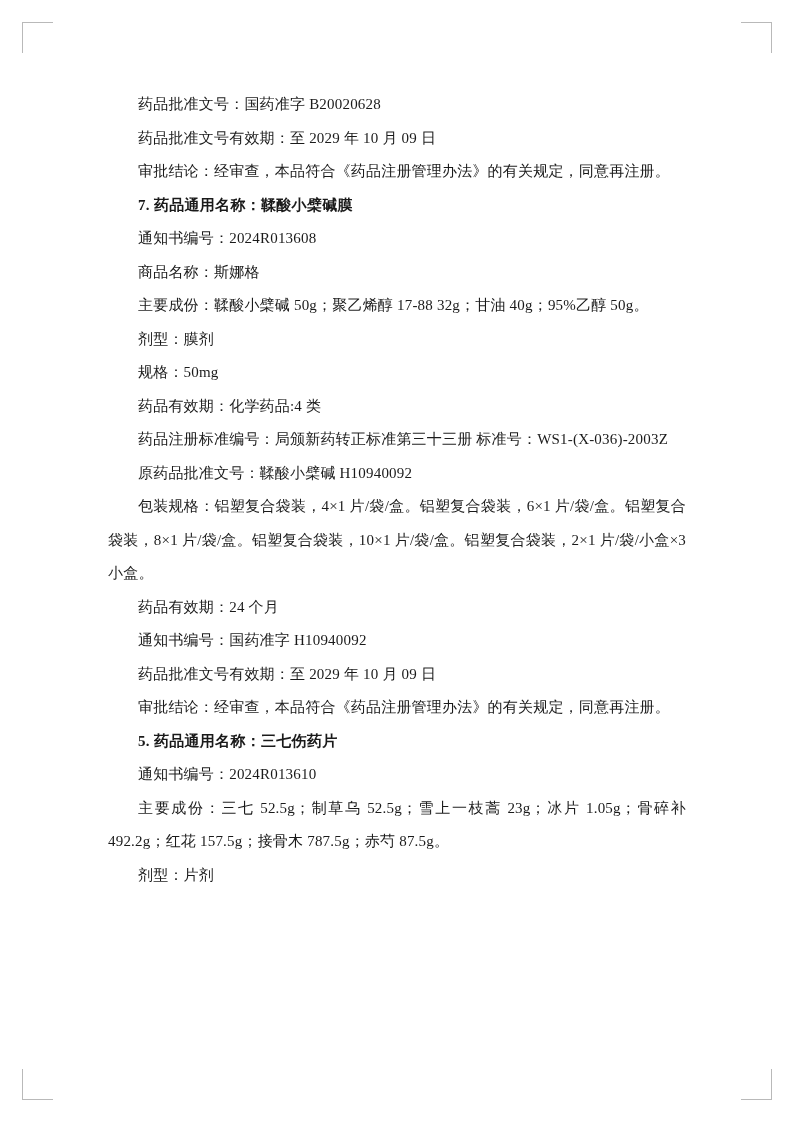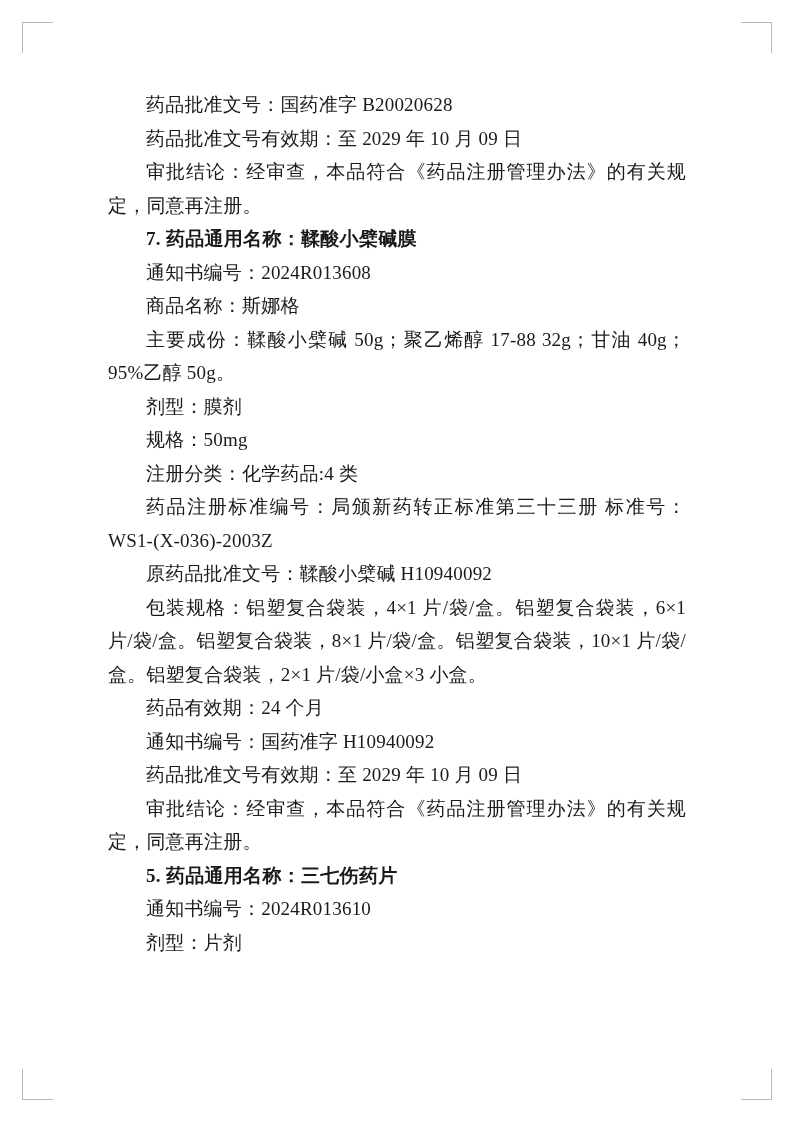--- a/index.html
+++ b/index.html
@@ -18,21 +18,21 @@
     box-sizing: border-box;
     overflow: hidden;
   }
   .content {
     position: absolute;
     left: 108px;
     top: 88px;
     width: 578px;
   }
   .para {
-    font-size: 19px;
+    font-size: 15px;
     line-height: 33.5px;
     color: #1a1a1a;
     text-align: justify;
     text-justify: inter-ideograph;
     text-indent: 2em;
     margin: 0;
     letter-spacing: 0.2px;
   }
   .para.heading {
     font-weight: bold;
@@ -67,26 +67,27 @@
   <div class="content">
     <p class="para">药品批准文号：国药准字 B20020628</p>
     <p class="para">药品批准文号有效期：至 2029 年 10 月 09 日</p>
     <p class="para">审批结论：经审查，本品符合《药品注册管理办法》的有关规定，同意再注册。</p>
     <p class="para heading">7. 药品通用名称：鞣酸小檗碱膜</p>
     <p class="para">通知书编号：2024R013608</p>
     <p class="para">商品名称：斯娜格</p>
     <p class="para">主要成份：鞣酸小檗碱 50g；聚乙烯醇 17-88 32g；甘油 40g；95%乙醇 50g。</p>
     <p class="para">剂型：膜剂</p>
     <p class="para">规格：50mg</p>
-    <p class="para">注册分类：化学药品:4 类</p>
+    <p class="para">药品有效期：化学药品:4 类</p>
     <p class="para spread">药品注册标准编号：局颁新药转正标准第三十三册 标准号：WS1-(X-036)-2003Z</p>
     <p class="para">原药品批准文号：鞣酸小檗碱 H10940092</p>
     <p class="para">包装规格：铝塑复合袋装，4×1 片/袋/盒。铝塑复合袋装，6×1 片/袋/盒。铝塑复合袋装，8×1 片/袋/盒。铝塑复合袋装，10×1 片/袋/盒。铝塑复合袋装，2×1 片/袋/小盒×3 小盒。</p>
     <p class="para">药品有效期：24 个月</p>
     <p class="para">通知书编号：国药准字 H10940092</p>
     <p class="para">药品批准文号有效期：至 2029 年 10 月 09 日</p>
     <p class="para">审批结论：经审查，本品符合《药品注册管理办法》的有关规定，同意再注册。</p>
     <p class="para heading">5. 药品通用名称：三七伤药片</p>
     <p class="para">通知书编号：2024R013610</p>
+    <p class="para">主要成份：三七 52.5g；制草乌 52.5g；雪上一枝蒿 23g；冰片 1.05g；骨碎补 492.2g；红花 157.5g；接骨木 787.5g；赤芍 87.5g。</p>
     <p class="para">剂型：片剂</p>
   </div>
 
 </div>
 
 </body></html>

